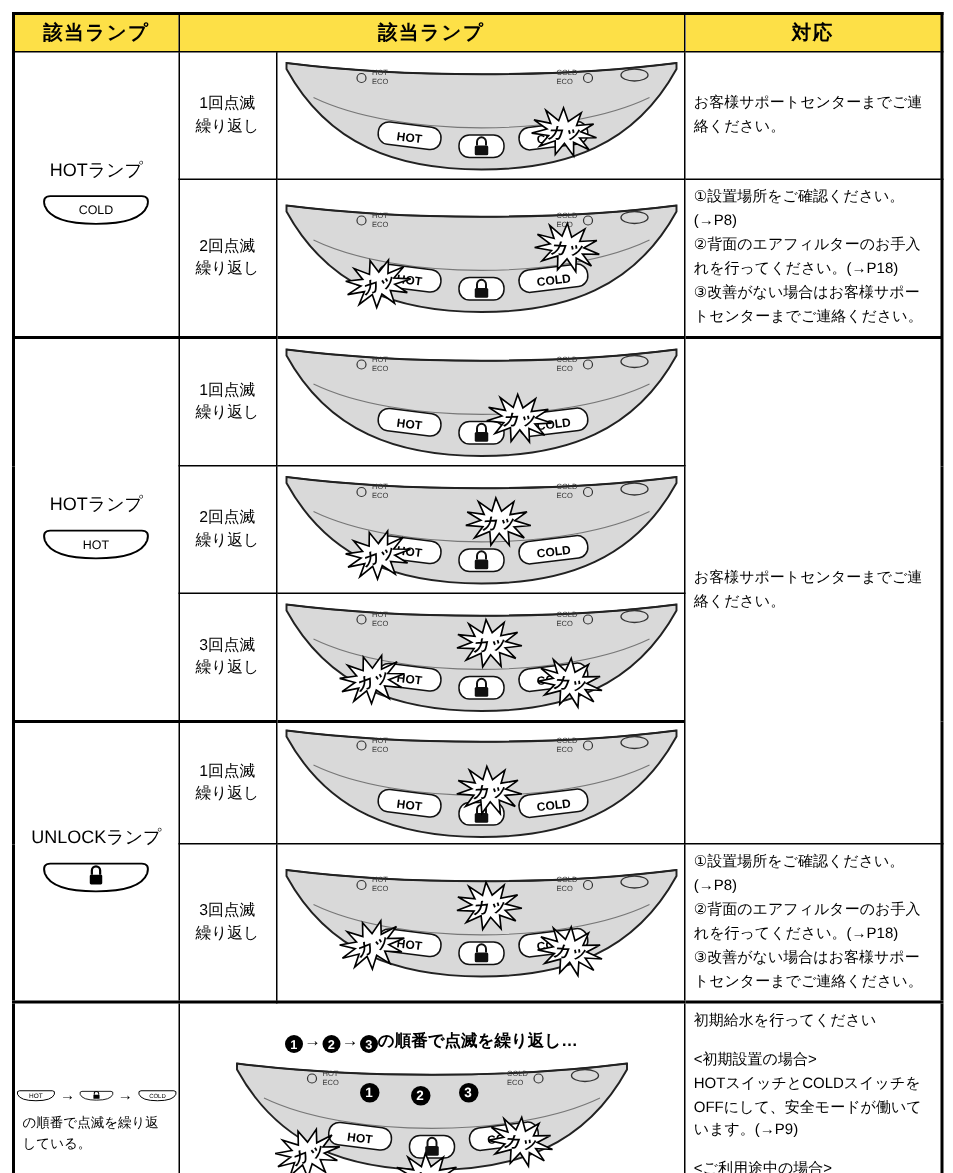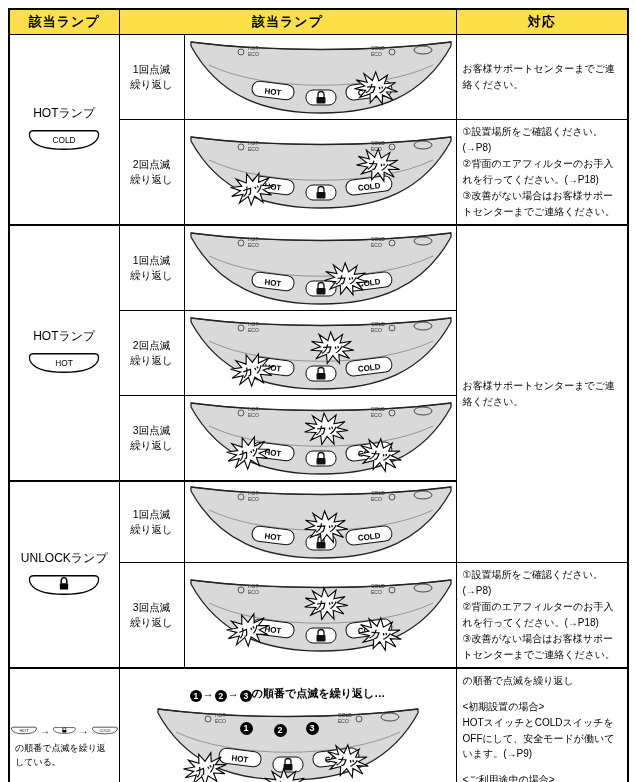--- a/index.html
+++ b/index.html
@@ -495,21 +495,21 @@
               </span>
         <span class="burst" style="left:172px;top:40px;transform:rotate(14deg)">
 <svg viewBox="0 0 46 34" width="46" height="34" xmlns="http://www.w3.org/2000/svg">
   <polygon points="45.0,17.0 34.0,19.1 41.5,25.7 30.5,22.7 32.1,31.6 24.6,24.4 19.9,32.8 18.2,23.8 8.6,29.1 13.3,21.1 1.9,21.5 11.5,17.0 1.9,12.5 13.3,12.9 8.6,4.9 18.2,10.2 19.9,1.2 24.6,9.6 32.1,2.4 30.5,11.3 41.5,8.3 34.0,14.9" fill="#fff" stroke="#000" stroke-width="1.1"></polygon>
   <text x="23" y="21" font-size="11" font-weight="bold" font-style="italic" text-anchor="middle" transform="rotate(-10 23 17)">カッ</text>
 </svg>
               </span>
       </div>
     </td>
     <td class="resp-cell" style="vertical-align:top">
-      <div>の順番で点滅を繰り返し</div>
+      <div>初期給水を行ってください</div>
       <div class="resp-gap"></div>
       <div class="case-title">&lt;初期設置の場合&gt;</div>
       <div>HOTスイッチとCOLDスイッチをOFFにして、安全モードが働いています。(→P9)</div>
       <div class="resp-gap"></div>
       <div class="case-title">&lt;ご利用途中の場合&gt;</div>
       <div>HOTボタンを5秒間長押ししてください。(→P21)</div>
     </td>
   </tr>
 </tbody>
     </table>

